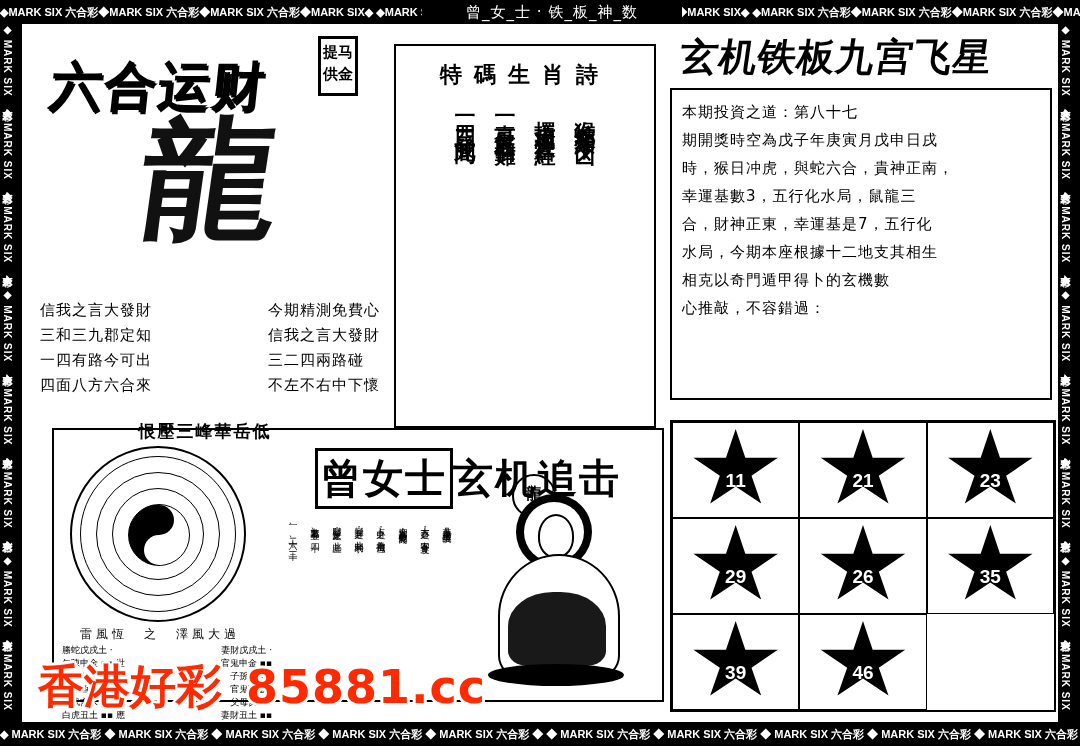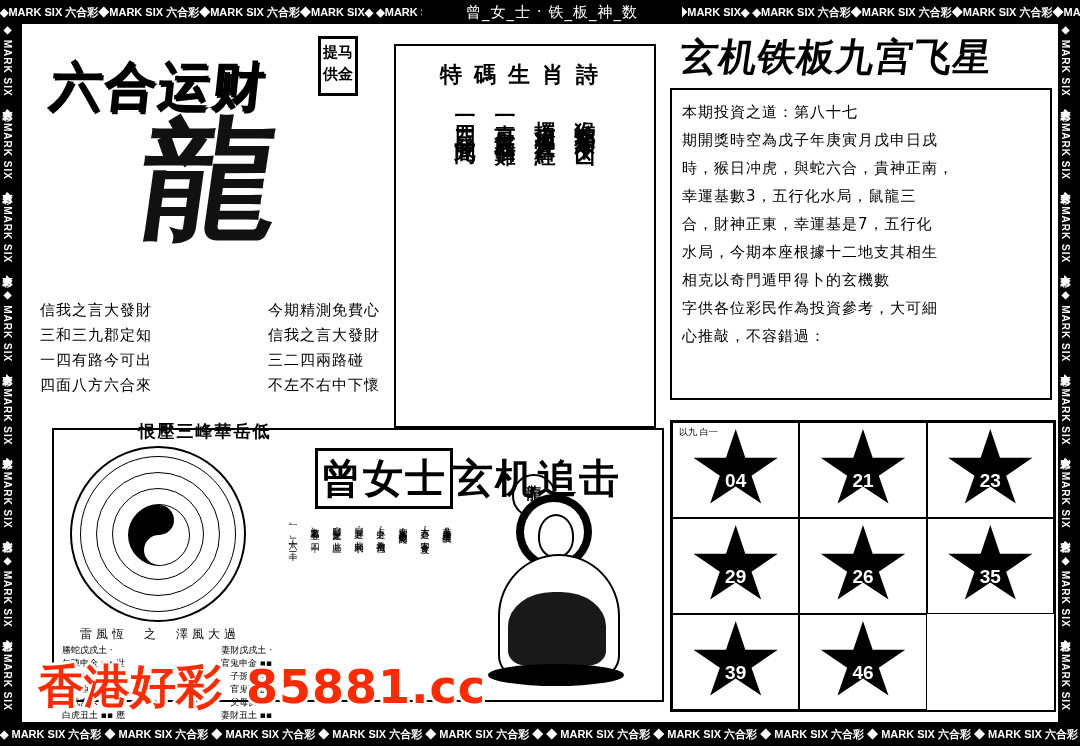--- a/index.html
+++ b/index.html
@@ -295,30 +295,28 @@
       <div class="rb-line rb-first">
         <span>本期投資之道：</span>
         <span>第八十七</span>
       </div>
       <div class="rb-line">期開獎時空為戊子年庚寅月戊申日戌</div>
       <div class="rb-line">時，猴日冲虎，與蛇六合，貴神正南，</div>
       <div class="rb-line">幸運基數3，五行化水局，鼠龍三</div>
       <div class="rb-line">合，財神正東，幸運基是7，五行化</div>
       <div class="rb-line">水局，今期本座根據十二地支其相生</div>
       <div class="rb-line">相克以奇門遁甲得卜的玄機數</div>
-      <div class="rb-line">字供各位彩民作為投資參考，大可細</div>
       <div class="rb-line">心推敲，不容錯過：</div>
     </div>
   </div>
 
   <div class="num-grid">
     <div class="num-cell">
-      <span class="corner-mark">以九 白一</span>
-      <div class="star"></div>
-      <span class="num-label">04</span>
+      <div class="star"></div>
+      <span class="num-label">11</span>
     </div>
     <div class="num-cell">
       <div class="star"></div>
       <span class="num-label">21</span>
     </div>
     <div class="num-cell">
       <div class="star"></div>
       <span class="num-label">23</span>
     </div>
     <div class="num-cell">

